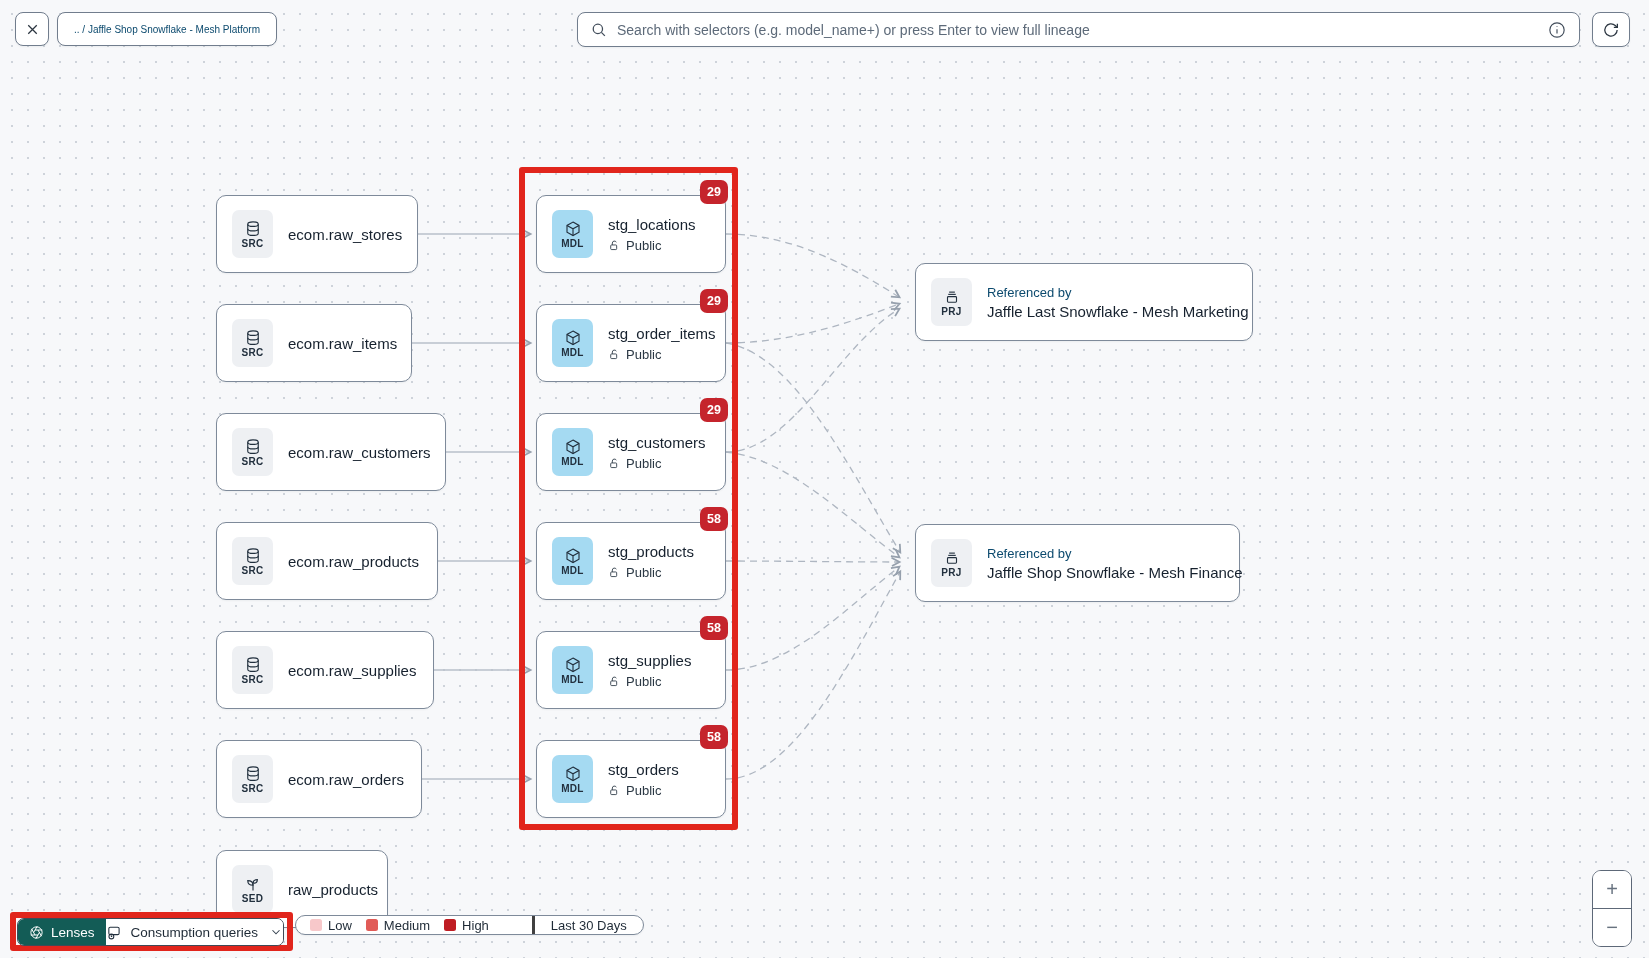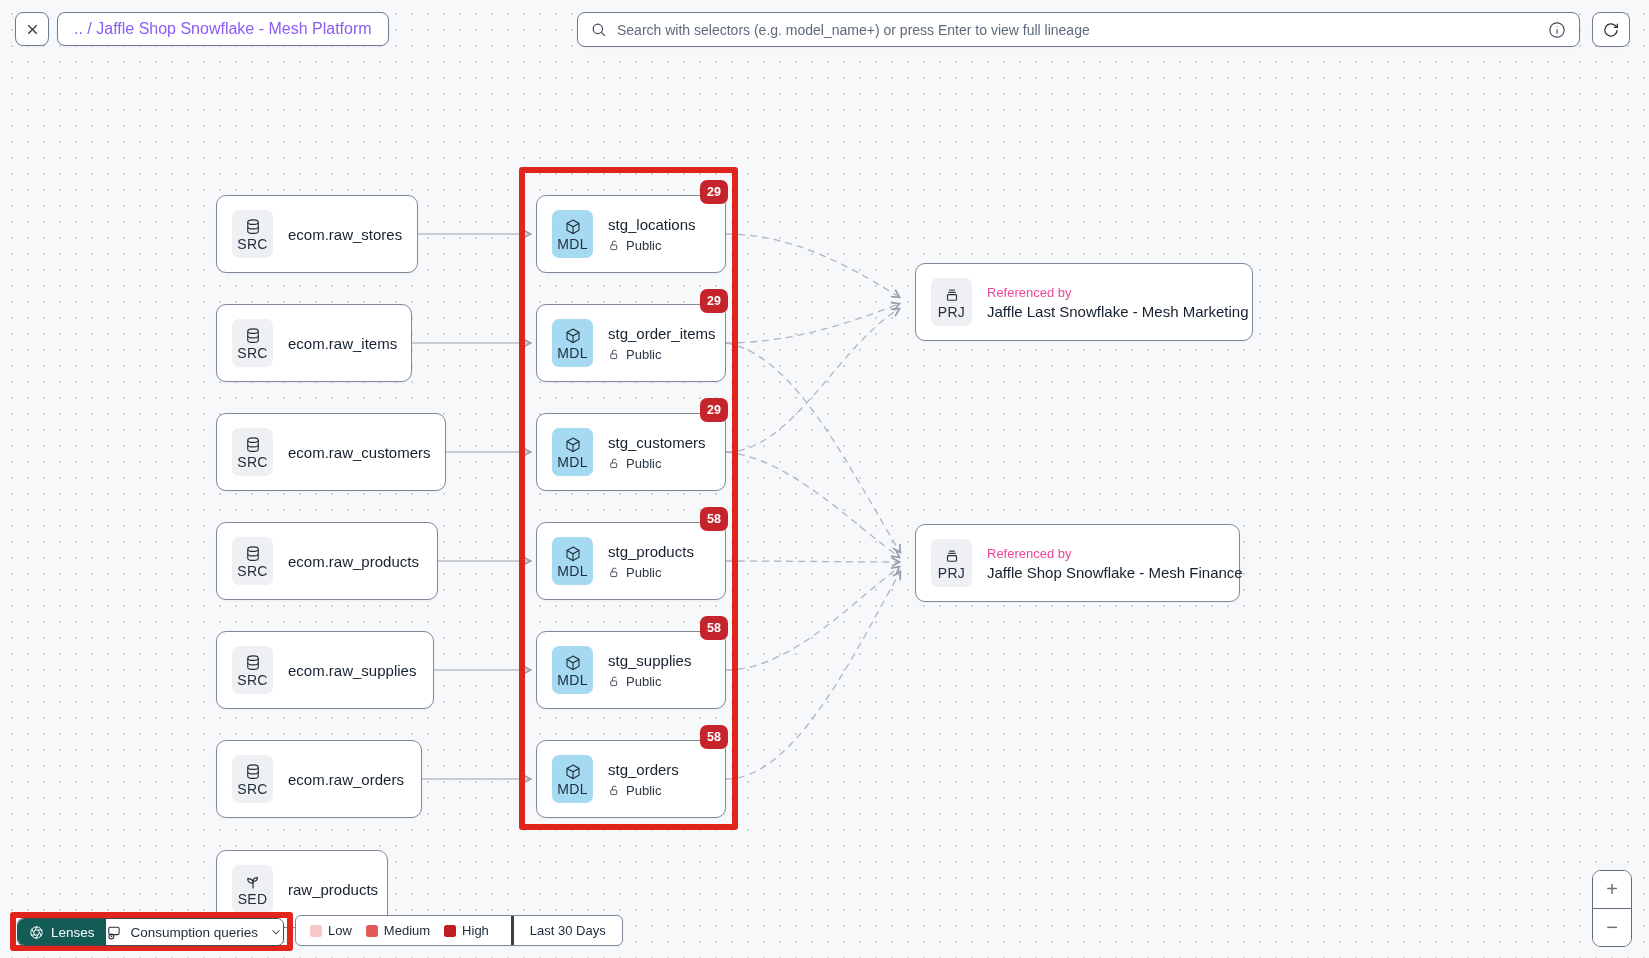--- a/index.html
+++ b/index.html
@@ -20,21 +20,21 @@
   svg.edges { position:absolute; left:0; top:0; z-index:1; }
 
   
   .btn-box {
     position:absolute; background:#fff; border:1px solid #717d8d;
     border-radius:8px; display:flex; align-items:center; justify-content:center;
     z-index:20; box-shadow:0 1px 2px rgba(20,30,40,.05);
   }
   .close-btn { left:15px; top:12px; width:34px; height:34px; cursor:pointer; }
   .close-btn svg { width:17px; height:17px; stroke:#2b3540; stroke-width:1.8; }
-  .breadcrumb { left:57px; top:12px; height:34px; padding:0 16px; font-size:16px; color:#8b5cf6; cursor:pointer; }
+  .breadcrumb { left:57px; top:12px; height:34px; padding:0 16px; font-size:10px; color:#0c4a6e; cursor:pointer; }
   .searchbar {
     position:absolute; left:577px; top:12px; width:1003px; height:35px;
     background:#fff; border:1px solid #717d8d; border-radius:8px;
     display:flex; align-items:center; padding:0 12px; z-index:20;
     box-shadow:0 1px 2px rgba(20,30,40,.05);
   }
   .searchbar svg.mag { width:18px; height:18px; stroke:#414c5a; stroke-width:1.7; fill:none; flex:0 0 auto; }
   .searchbar input {
     flex:1; border:none; outline:none; background:transparent;
     font-family:"Liberation Sans", sans-serif; font-size:14px; color:#000000;
@@ -53,25 +53,25 @@
     display:flex; align-items:center; padding:0 18px 0 15px;
     z-index:10; cursor:pointer; box-shadow:0 1px 2px rgba(20,30,40,.05);
   }
   .node-icon {
     width:41px; height:48px; border-radius:7px; background:#eef0f3;
     display:flex; flex-direction:column; align-items:center; justify-content:center;
     flex:0 0 auto; margin-right:15px; gap:1px;
   }
   .node-icon.mdl { background:#a5daf2; }
   .node-icon svg { width:18px; height:18px; stroke:#22303e; stroke-width:1.5; fill:none; }
-  .ntype { font-size:14px; font-weight:400; letter-spacing:.3px; color:#22303e; line-height:1; }
+  .ntype { font-size:10px; font-weight:700; letter-spacing:.3px; color:#22303e; line-height:1; }
   .nlabel { font-size:15px; font-weight:500; color:#16212e; white-space:nowrap; }
   .nmeta { display:flex; align-items:center; gap:5px; margin-top:5px; font-size:13px; color:#2b3844; }
   .nmeta svg { width:13px; height:13px; stroke:#2b3844; stroke-width:1.6; fill:none; }
-  .ref-title { font-size:13px; color:#ec4899; margin-bottom:3px; }
+  .ref-title { font-size:13px; color:#0c4a6e; margin-bottom:3px; }
   .count-badge {
     position:absolute; top:-16px; right:-3px; min-width:28px; height:24px;
     border-radius:7px; color:#ffffff; font-size:12.5px; font-weight:700;
     display:flex; align-items:center; justify-content:center; padding:0 6px;
     z-index:12;
   }
 
   .highlight-red { position:absolute; border:6px solid #e1251c; border-radius:3px; z-index:15; pointer-events:none; }
   .hl-models { left:519px; top:167px; width:219px; height:663px; }
   .hl-lenses { left:10px; top:912px; width:283px; height:39px; }
@@ -88,24 +88,25 @@
   }
   .lens-seg svg { width:15px; height:15px; stroke:#fff; stroke-width:1.6; fill:none; }
   .query-seg {
     display:flex; align-items:center; gap:8px; padding:0 0;
     background:#fff; color:#1e2a36; cursor:pointer;
   }
   .query-seg svg.qic { width:17px; height:17px; stroke:#22303e; stroke-width:1.5; fill:none; }
   .query-seg svg.chev { width:14px; height:14px; stroke:#33404e; stroke-width:1.8; fill:none; margin-left:3px; }
 
   .legend-box {
-    position:absolute; left:295px; top:915px; height:31px; z-index:20;
+    position:absolute; left:295px; top:915px; height:20px; z-index:20;
     display:flex; align-items:stretch; background:#fff;
-    border:1px solid #7e8a9a; border-radius:6px; font-size:13px;
+    border:1px solid #7e8a9a; border-radius:12px; font-size:13px;
     box-shadow:0 1px 2px rgba(20,30,40,.05);
+    gap:21px;
   }
   .legend-swatches { display:flex; align-items:center; gap:6px; padding:0 14px; }
   .swatch { width:12px; height:12px; border-radius:2.5px; display:inline-block; }
   .legend-label { margin-right:8px; }
   .legend-range { display:flex; align-items:center; padding:0 16px; border-left:3px solid #404040; }
 
   
   .zoom-ctl {
     position:absolute; left:1592px; top:870px; width:40px; height:77px; z-index:20;
     background:#fff; border:1px solid #5d6878; border-radius:9px; overflow:hidden;

